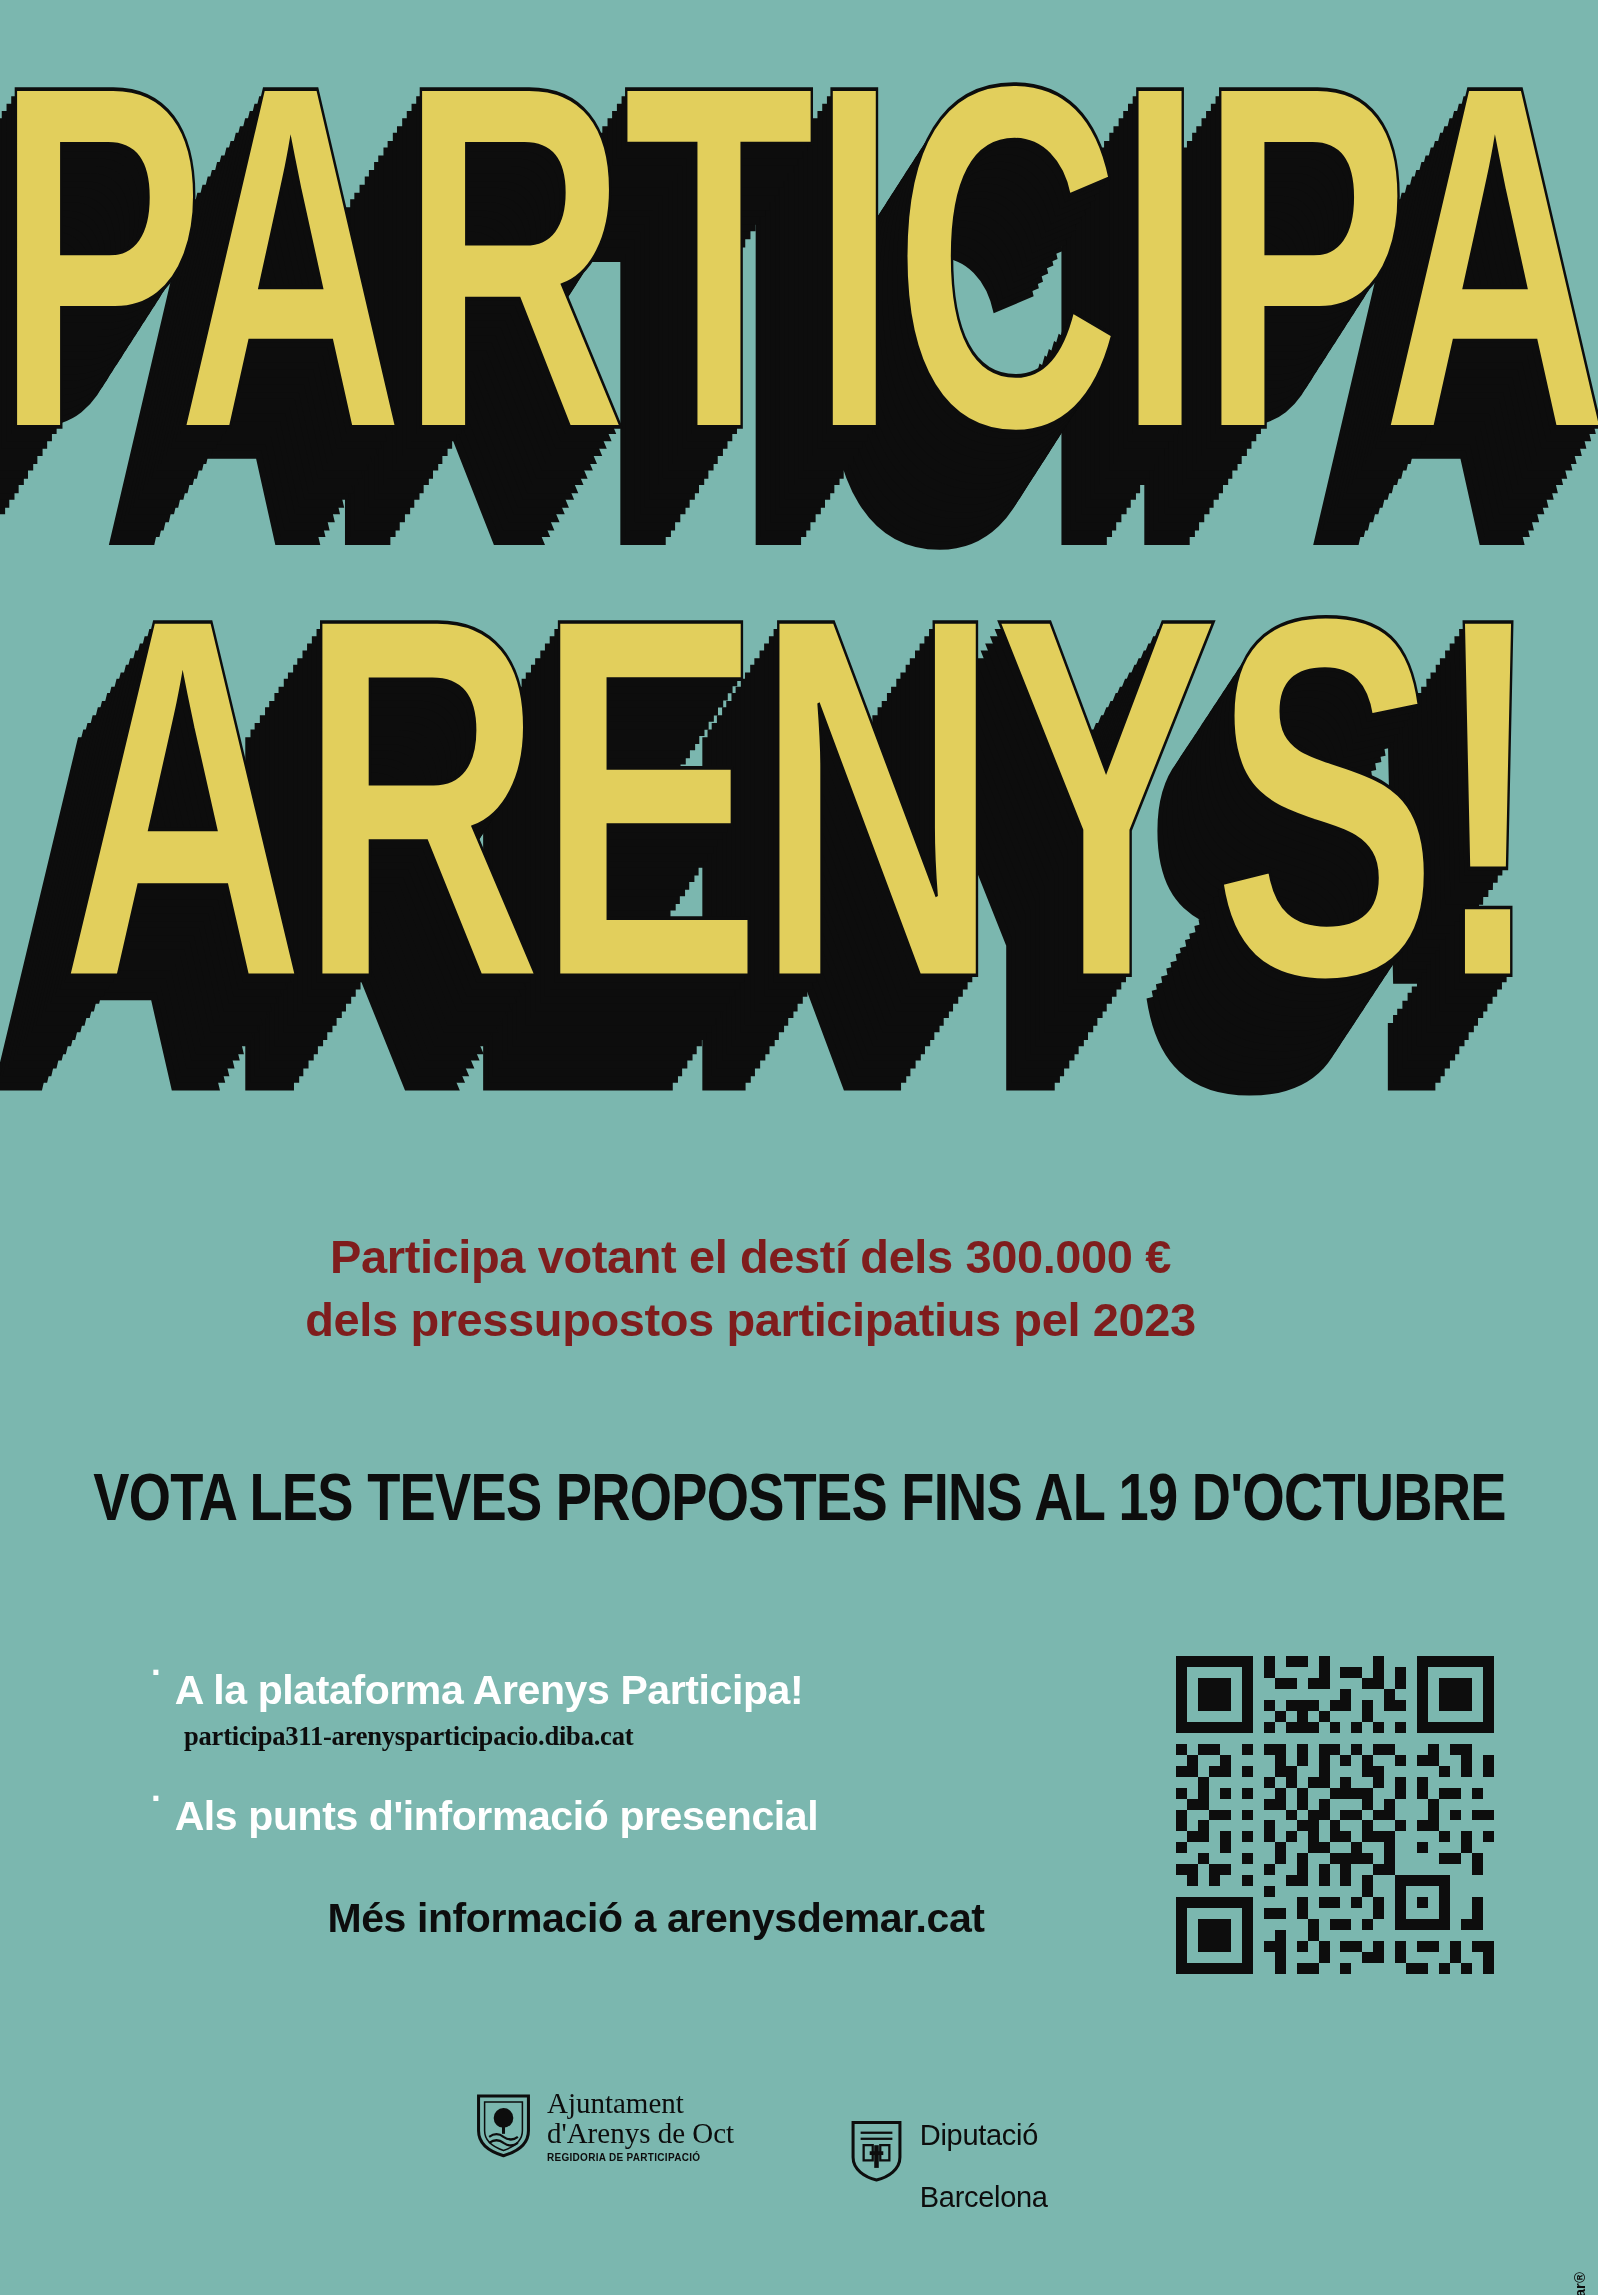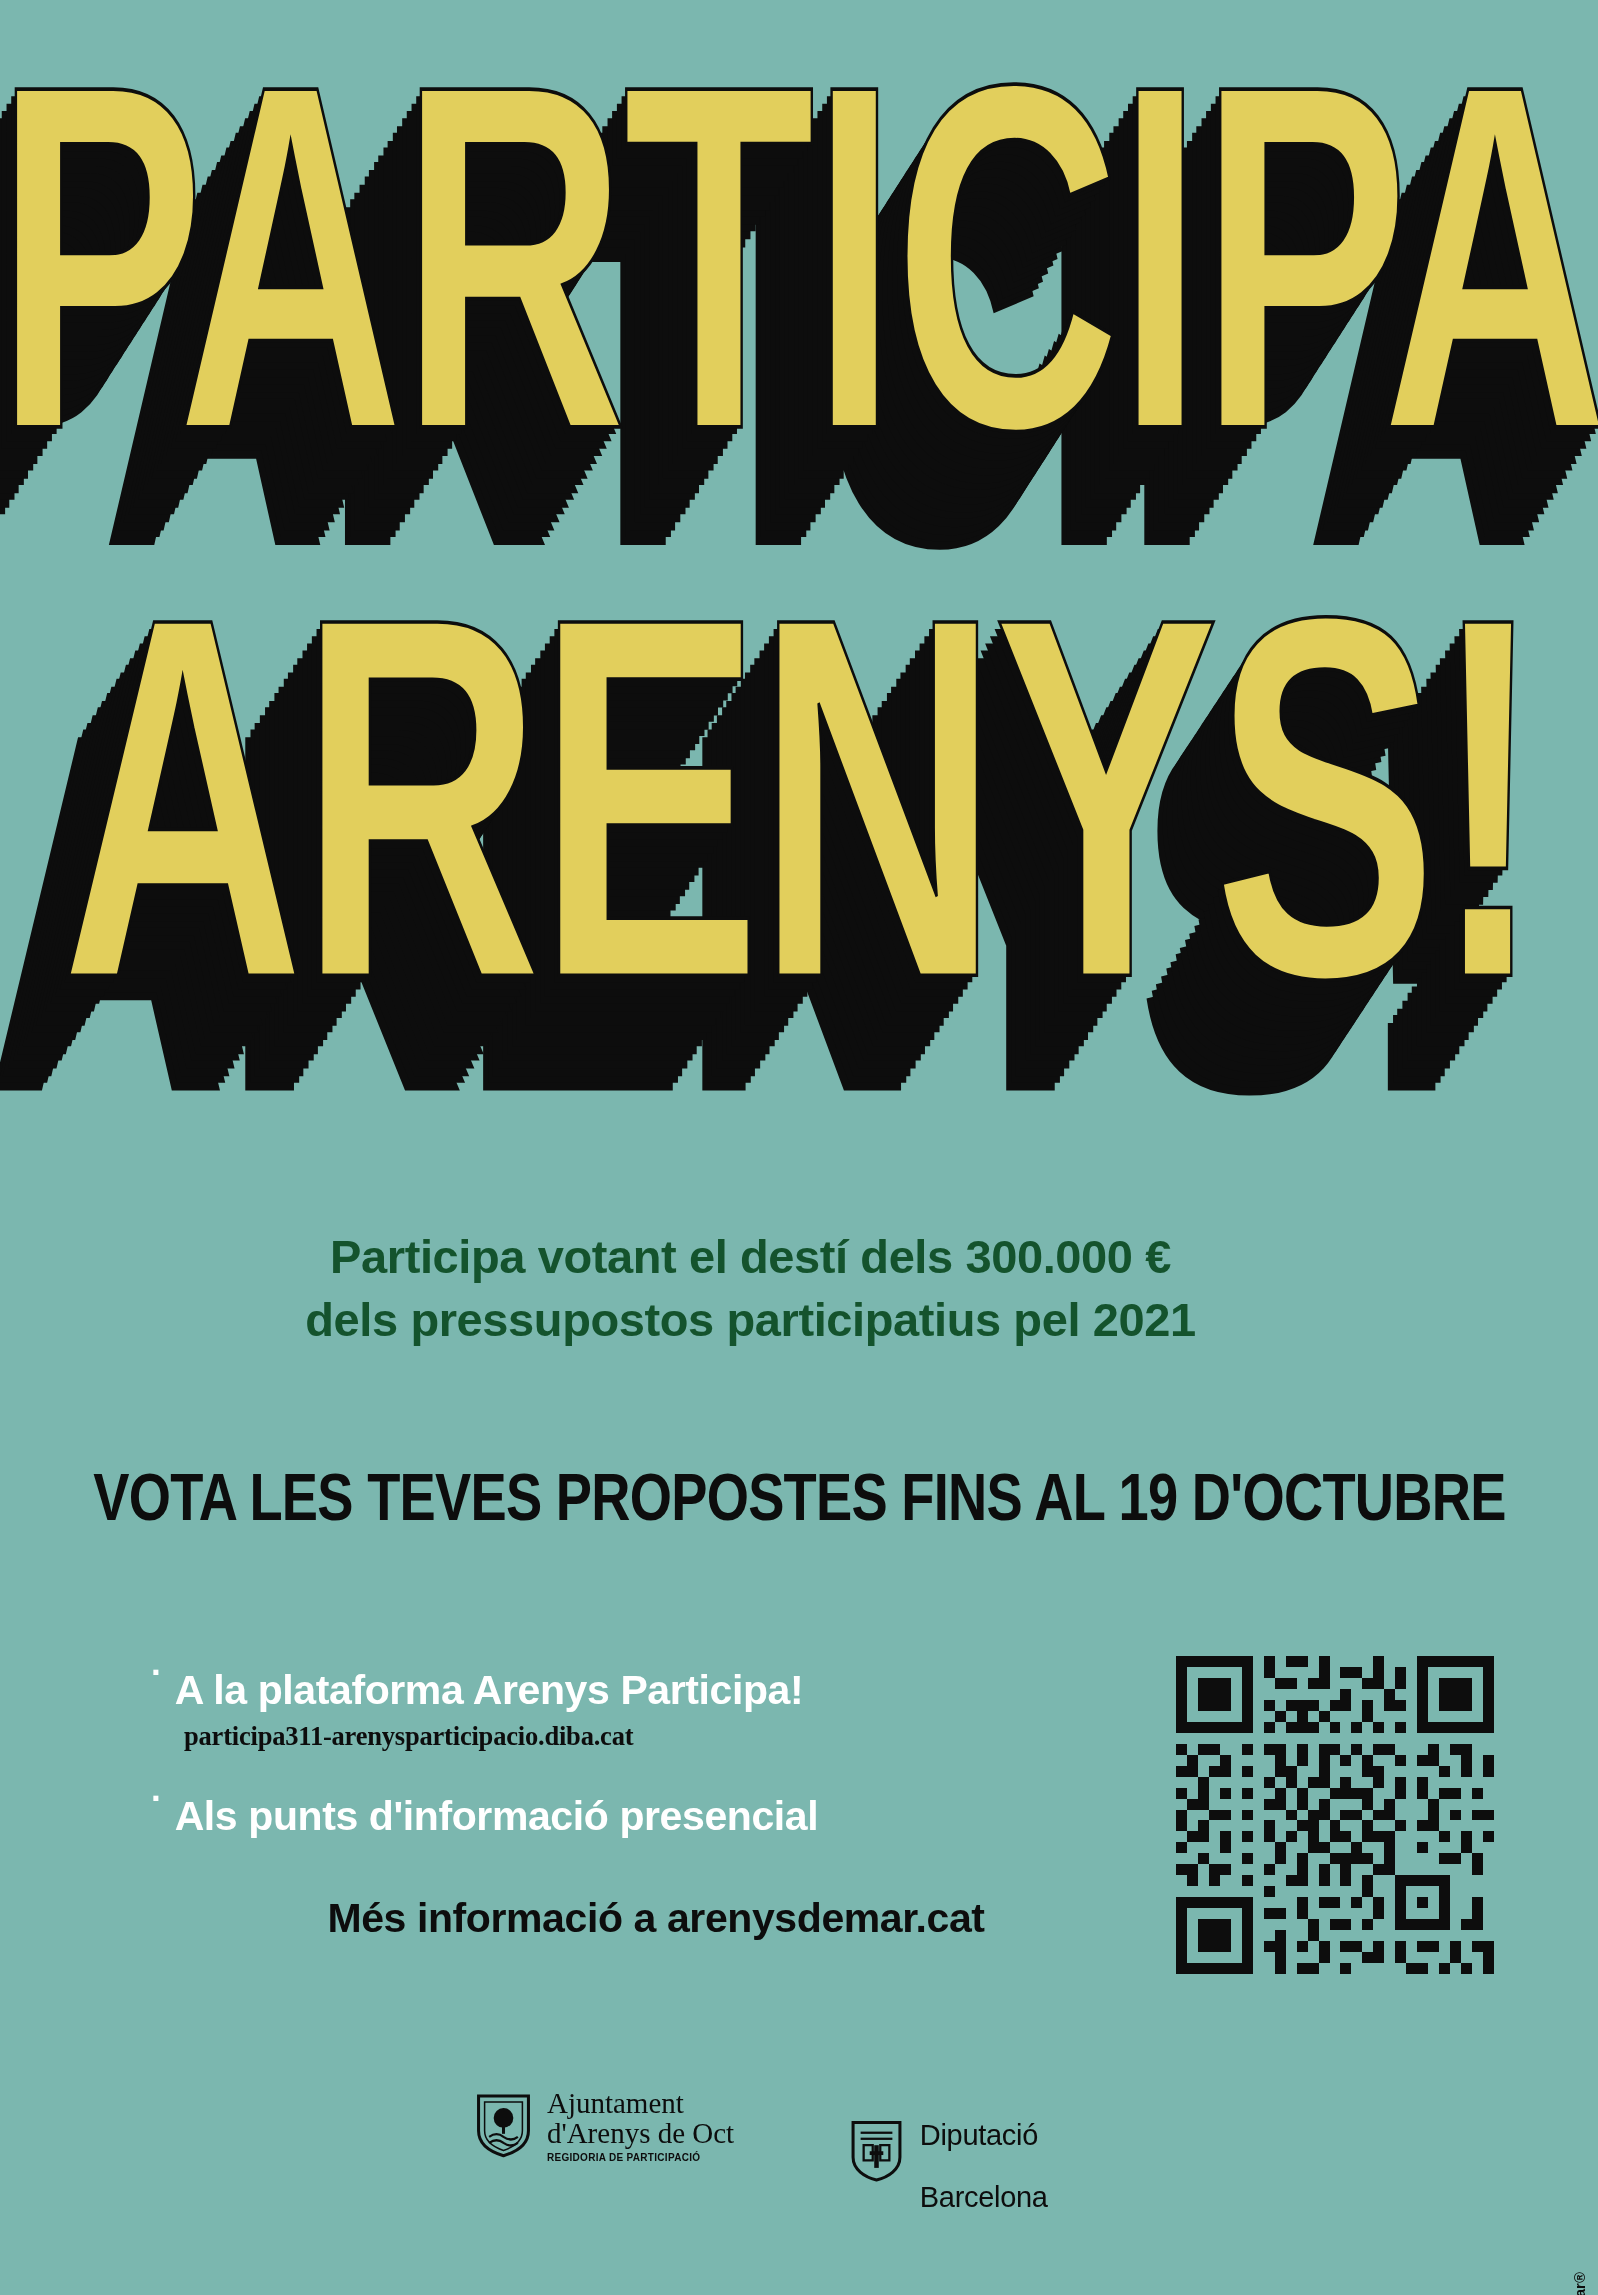--- a/index.html
+++ b/index.html
@@ -75,21 +75,21 @@
     -webkit-text-stroke: 2.3px #0d0d0d;
   }
 
   
   .subtitle {
     position: absolute;
     left: 0;
     top: 1225px;
     width: 1501px;
     text-align: center;
-    color: #14532d;
+    color: #7f1d1d;
     font-weight: bold;
     font-size: 47px;
     line-height: 1.35;
     letter-spacing: -0.4px;
     padding: 0 113px;
     box-sizing: border-box;
   }
 
   
   .vote-line {
@@ -244,21 +244,21 @@
 
 <div class="poster">
 
   <div class="headline-block">
     <div class="hl-line hl1">PARTICIPA</div>
     <div class="hl-line hl2">ARENYS!</div>
   </div>
 
   <div class="subtitle">
     <div>Participa votant el destí dels 300.000 €</div>
-    <div>dels pressupostos participatius pel 2021</div>
+    <div>dels pressupostos participatius pel 2023</div>
   </div>
 
   <div class="vote-line">VOTA LES TEVES PROPOSTES FINS AL 19 D'OCTUBRE</div>
 
   <div class="info-area">
     <div class="bullet-row">
       <span class="bullet-dot">·</span>
       <span class="bullet-text">A la plataforma Arenys Participa!</span>
     </div>
     <div class="url-line">participa311-arenysparticipacio.diba.cat</div>

